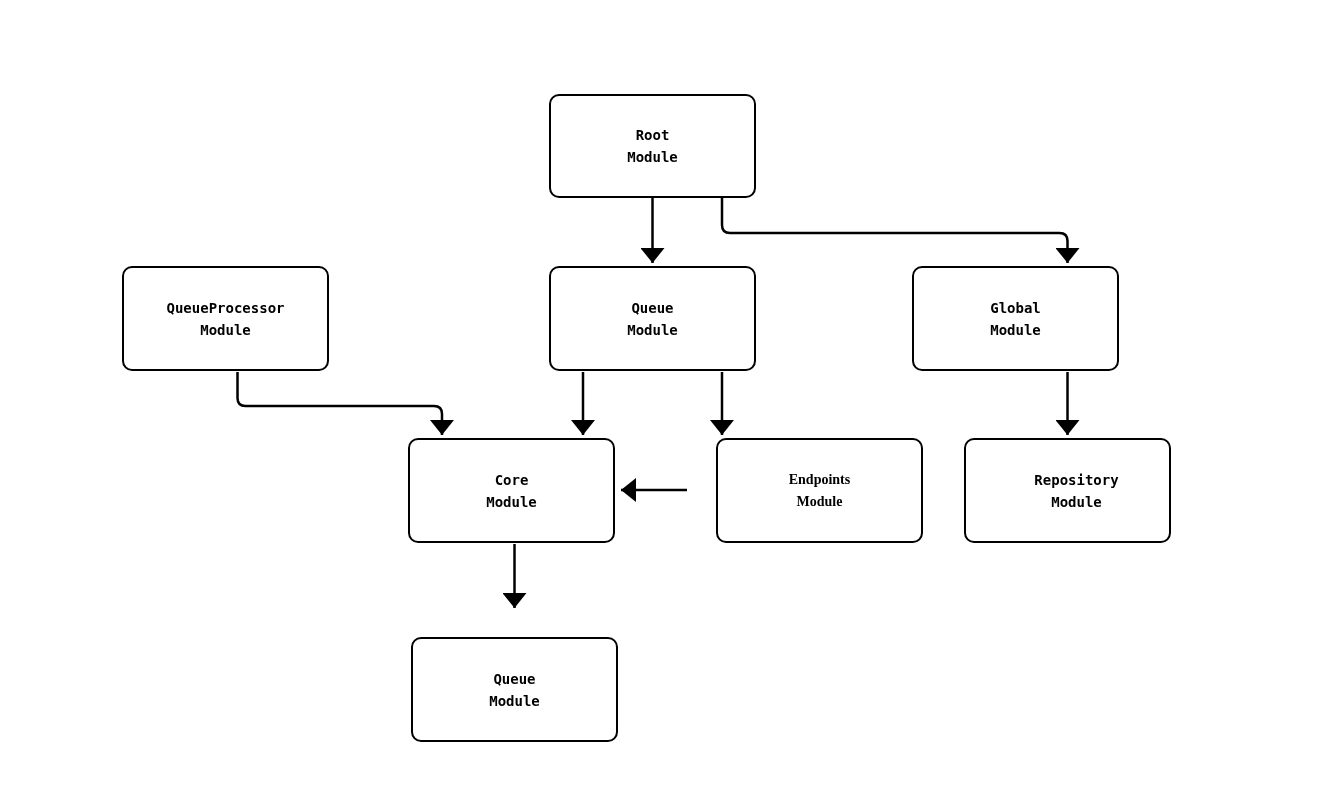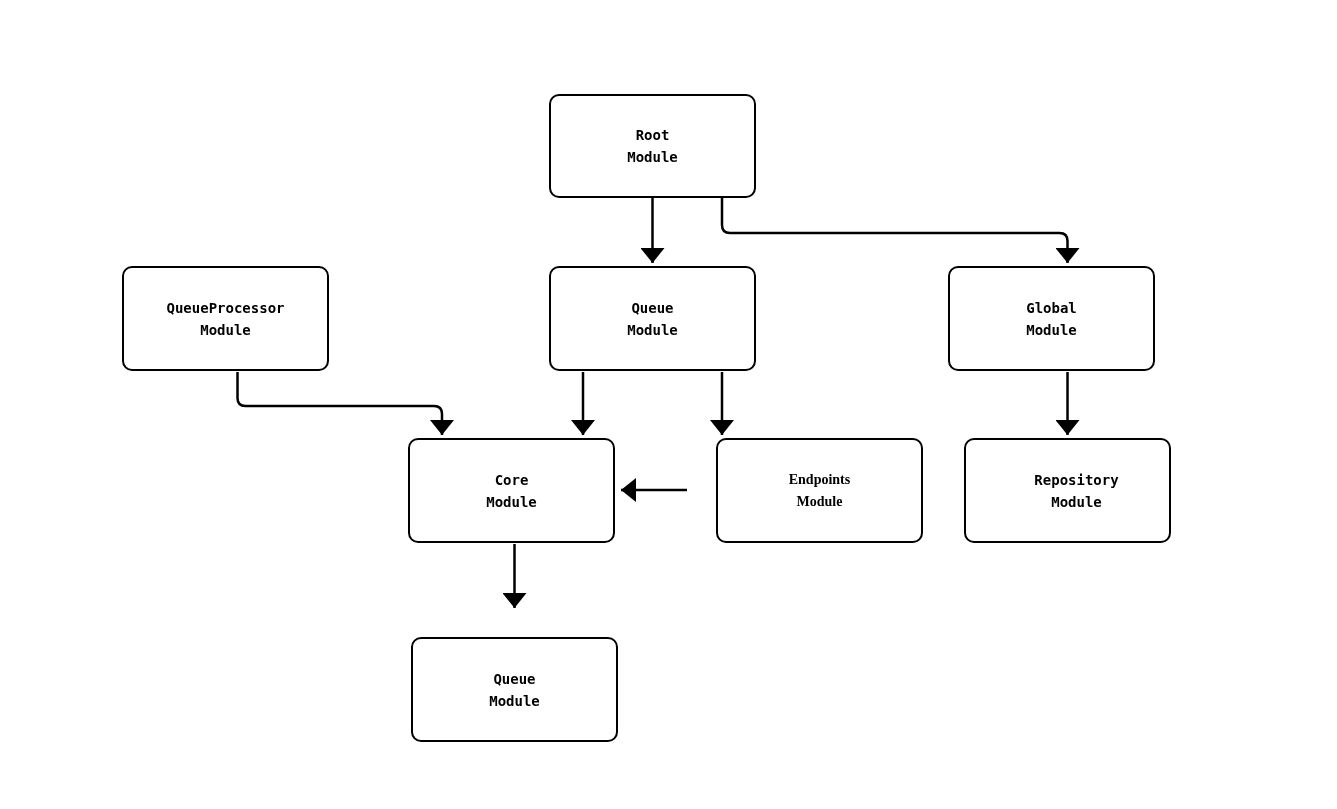--- a/index.html
+++ b/index.html
@@ -85,21 +85,21 @@
   <div class="node" style="left:122px; top:266px;">
     <div class="label">QueueProcessor
 Module</div>
   </div>
 
   <div class="node" style="left:549px; top:266px;">
     <div class="label">Queue
 Module</div>
   </div>
 
-  <div class="node" style="left:948px; top:266px;">
+  <div class="node" style="left:912px; top:266px;">
     <div class="label">Global
 Module</div>
   </div>
 
   <div class="node" style="left:408px; top:438px;">
     <div class="label">Core
 Module</div>
   </div>
 
   <div class="node" style="left:716px; top:438px;font-family:Liberation Serif, serif;">

